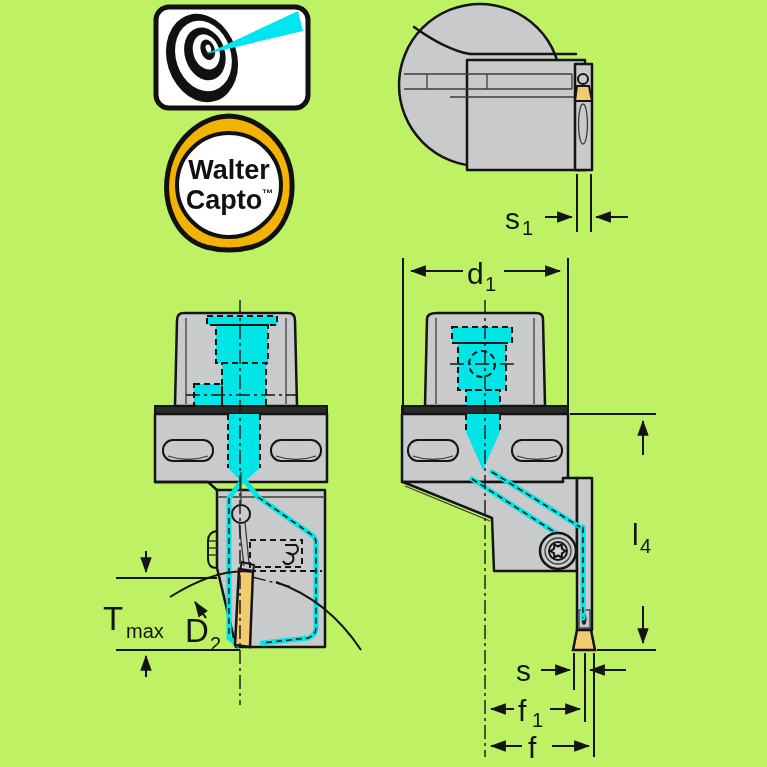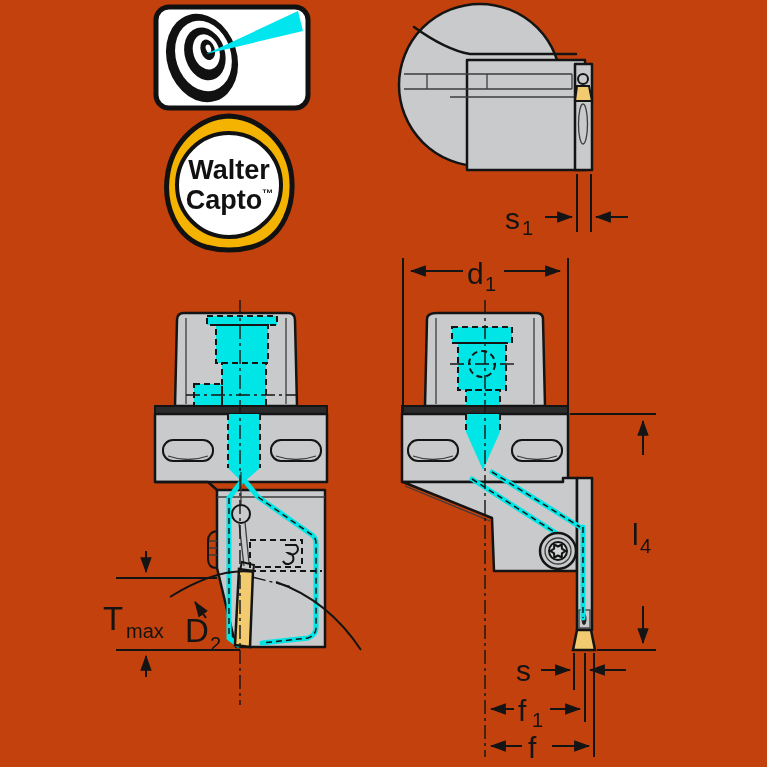--- a/index.html
+++ b/index.html
@@ -1,16 +1,16 @@
 <!DOCTYPE html>
 <html><head>
 <meta charset="utf-8">
 <style>
   html,body{margin:0;padding:0;background:#ffffff;}
-  #stage{position:relative;width:767px;height:767px;background:#c2410c;overflow:hidden;
+  #stage{position:relative;width:767px;height:767px;background:#bef264;overflow:hidden;
          font-family:"Liberation Sans",sans-serif;}
   svg{position:absolute;left:0;top:0;}
   .oline{fill:none;stroke:#141414;stroke-width:2.5;stroke-linejoin:round;stroke-linecap:round;}
   .fbody{fill:#c9cacb;}
   .fdark{fill:#2b2b2b;}
   .thin{fill:none;stroke:#3c3c3c;stroke-width:1.3;}
   .med{fill:none;stroke:#141414;stroke-width:2;}
   .cdash{fill:none;stroke:#141414;stroke-width:2;stroke-dasharray:6 4;}
   .cdashthin{fill:none;stroke:#141414;stroke-width:1.5;stroke-dasharray:6 4;}
   .cyanf{fill:#00e6e6;}

